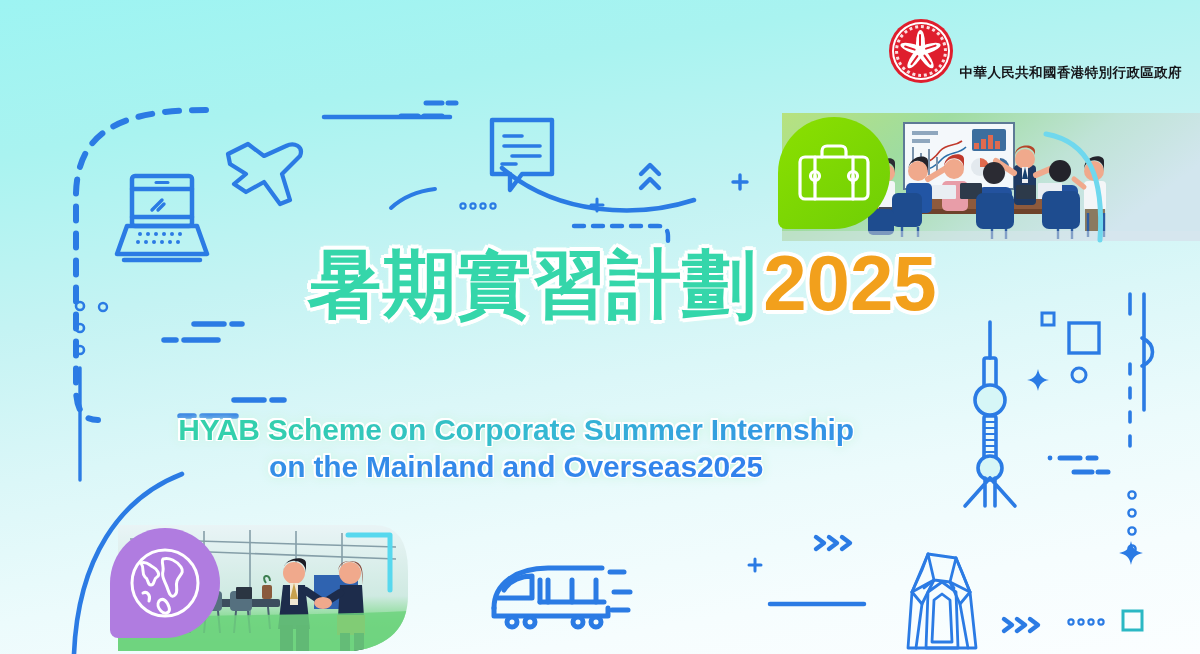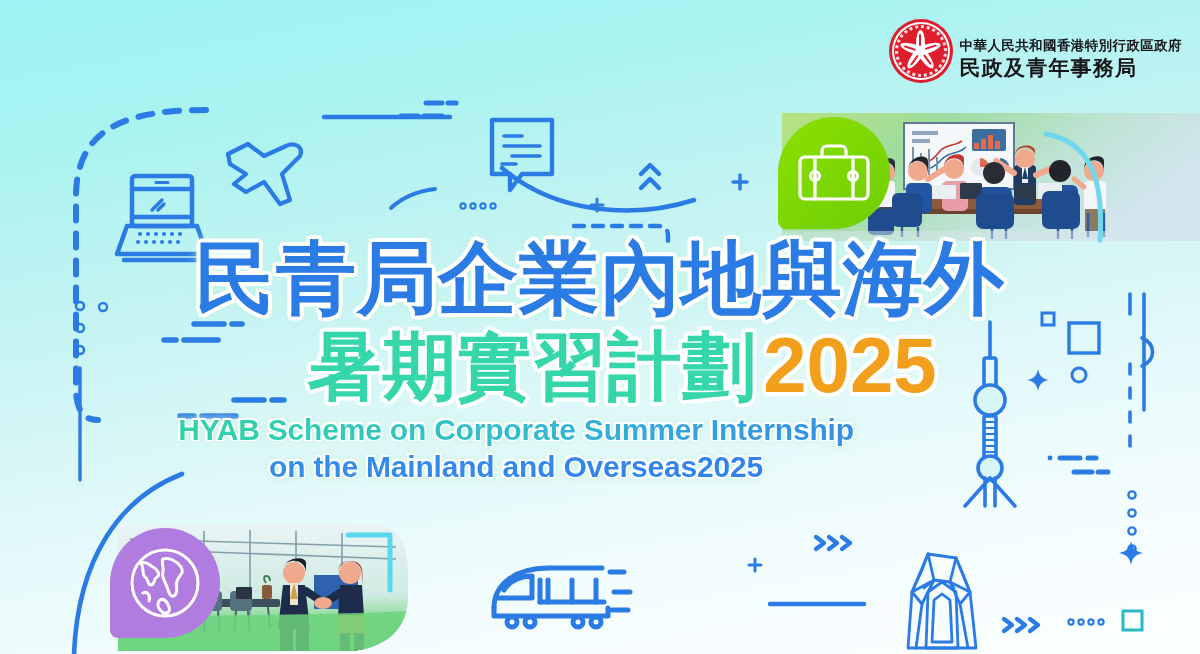--- a/index.html
+++ b/index.html
@@ -647,26 +647,24 @@
   <div id="gov-logo">
     <div class="emblem">
       <div class="petal" style="transform:rotate(0deg)"></div>
       <div class="petal" style="transform:rotate(72deg)"></div>
       <div class="petal" style="transform:rotate(144deg)"></div>
       <div class="petal" style="transform:rotate(216deg)"></div>
       <div class="petal" style="transform:rotate(288deg)"></div>
     </div>
     <div class="gov-text">
       <div class="gov-line1">中華人民共和國香港特別行政區政府</div>
-      <div class="gov-line2">民政及青年事務局</div>
     </div>
   </div>
 
   <div id="headline">
-    <div class="hl-line" id="hl1">民青局企業內地與海外</div>
     <div class="hl-line" id="hl2">
       <span class="zh">暑期實習計劃</span><span class="yr">2025</span>
     </div>
   </div>
 
   <div id="subtitle">
     <div class="sub-line" id="sub1">HYAB Scheme on Corporate Summer Internship</div>
     <div class="sub-line" id="sub2">on the Mainland and Overseas2025</div>
   </div>
 

